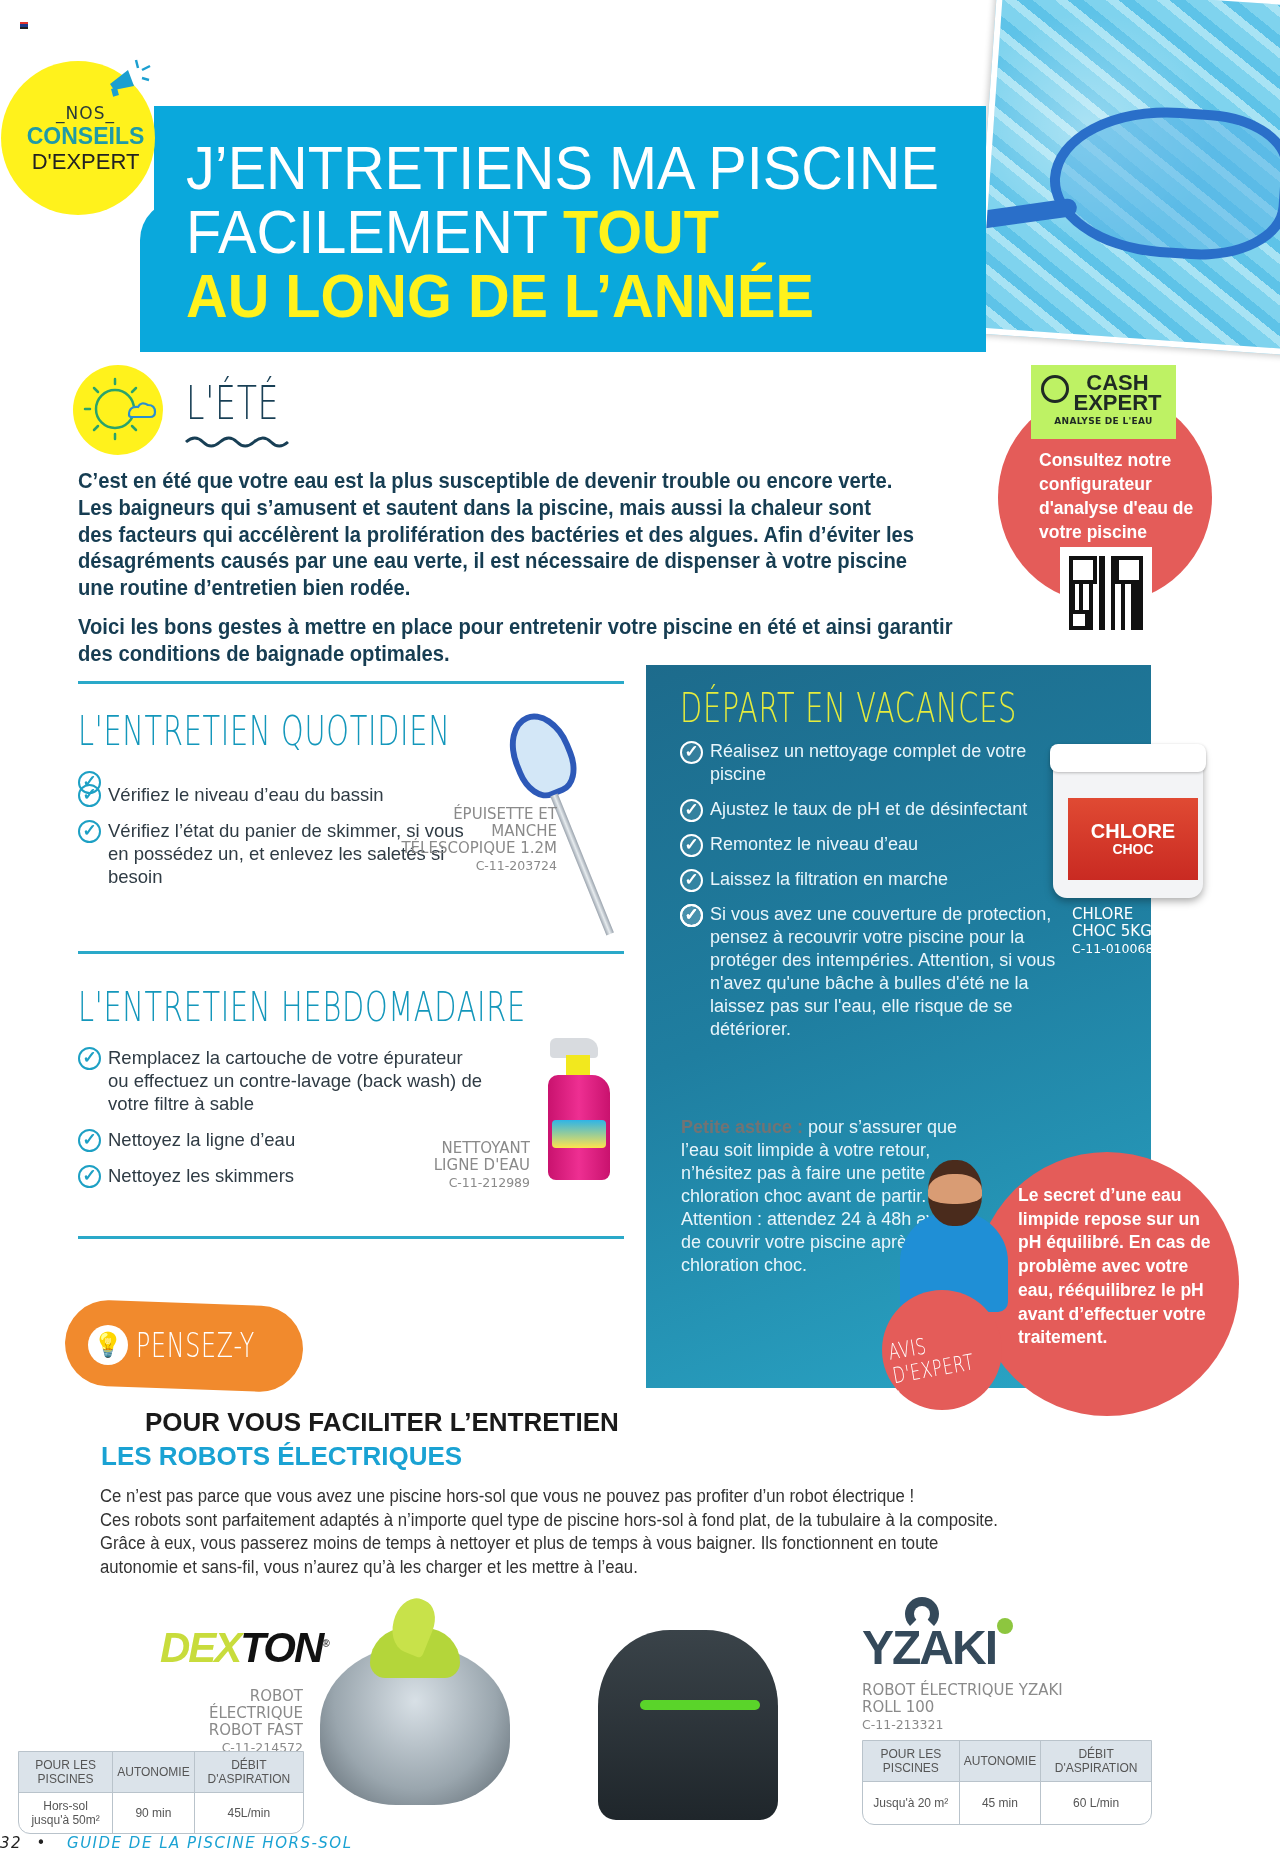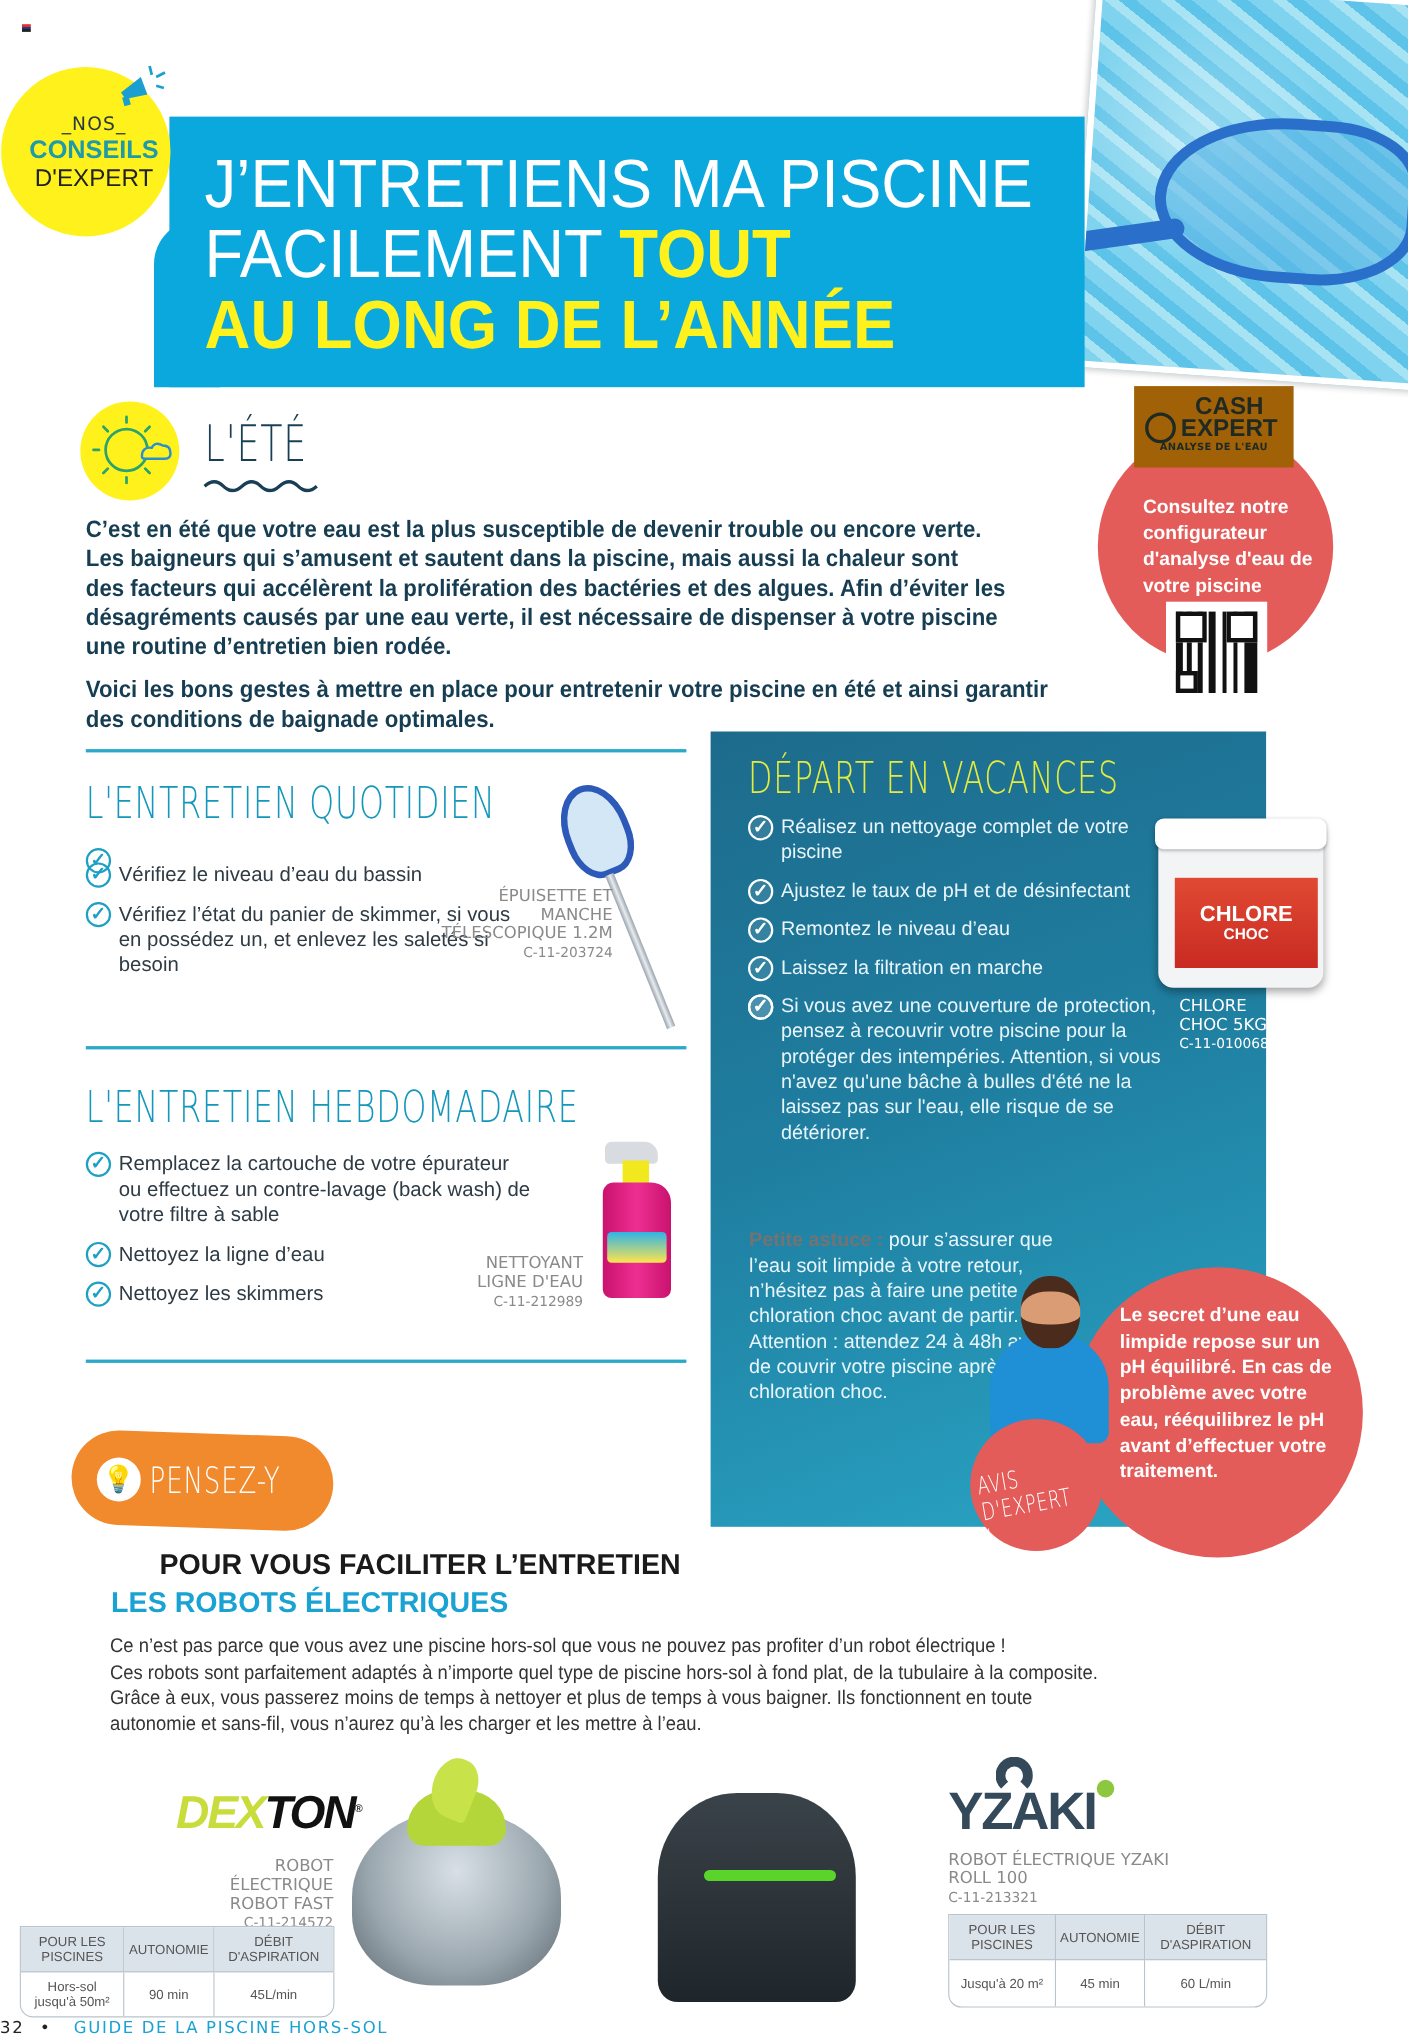--- a/index.html
+++ b/index.html
@@ -31,21 +31,21 @@
   .pool-handle { left: -40px; top: 220px; width: 130px; height: 18px; background: #2a6fc9; border-radius: 9px; transform: rotate(-12deg); }
 
   
   .sun { left: 73px; top: 365px; width: 90px; height: 90px; border-radius: 50%; background: #fff21c; }
   .ete-title { left: 186px; top: 376px; font-size: 46px; color: #183f55; }
   .ete-wave { left: 184px; top: 434px; width: 106px; height: 14px; }
   .intro { left: 78px; top: 468px; width: 940px; font-family: "Liberation Sans", sans-serif; font-weight: bold; font-size: 21.5px; line-height: 26.8px; color: #163d52; }
   .intro p { margin-bottom: 12px; transform: scaleX(0.94); transform-origin: left top; white-space: nowrap; }
 
   .cash-circle { left: 998px; top: 390px; width: 214px; height: 214px; border-radius: 50%; background: #e45c59; }
-  .cash-box { left: 1031px; top: 351px; width: 145px; height: 74px; background: #a16207; text-align: center; padding-top: 8px; }
+  .cash-box { left: 1031px; top: 365px; width: 145px; height: 74px; background: #bef264; text-align: center; padding-top: 8px; }
   .cash-box .t1 { font-family: "Liberation Sans", sans-serif; font-weight: bold; font-size: 22px; line-height: 20px; color: #1f2a24; padding-left: 28px; }
   .cash-box .t2 { font-size: 9px; font-weight: bold; color: #1f2a24; margin-top: 3px; letter-spacing: 0.3px; }
   .cash-logo { left: 1041px; top: 375px; width: 28px; height: 28px; border: 3px solid #1f2a24; border-radius: 50%; }
   .cash-text { left: 1039px; top: 448px; width: 160px; font-family: "Liberation Sans", sans-serif; font-weight: bold; color: #ffffff; font-size: 17.5px; line-height: 24px; }
   .qr-box { left: 1060px; top: 547px; width: 92px; height: 92px; background: #fff; padding: 9px; }
   .qr { width: 74px; height: 74px; background:
       linear-gradient(90deg, #111 0 6px, transparent 6px 10px, #111 10px 14px, transparent 14px 20px, #111 20px 24px, transparent 24px 30px, #111 30px 36px, transparent 36px 42px, #111 42px 46px, transparent 46px 52px, #111 52px 56px, transparent 56px 62px, #111 62px 74px),
       #fff; background-size: 74px 6px; position: relative; }
   .qr::before, .qr::after { content: ""; position: absolute; width: 20px; height: 20px; border: 4px solid #111; background: #fff; }
   .qr::before { left: 0; top: 0; }
@@ -120,21 +120,21 @@
   .robot2-ring { left: 640px; top: 1700px; width: 120px; height: 10px; background: #5ad42a; border-radius: 5px; }
 
   .spec { border: 1.5px solid #b9c3cb; border-radius: 0 0 12px 12px; border-collapse: separate; border-spacing: 0; font-family: "Liberation Sans", sans-serif; color: #555; font-size: 12px; text-align: center; overflow: hidden; background: #fff; }
   .spec th { background: #dbe3ea; font-weight: normal; padding: 6px 4px; border-right: 1.5px solid #b9c3cb; border-bottom: 1.5px solid #b9c3cb; transform: scaleX(1); }
   .spec td { padding: 6px 4px; border-right: 1.5px solid #b9c3cb; }
   .spec th:last-child, .spec td:last-child { border-right: none; }
   .spec1 { left: 18px; top: 1751px; width: 286px; }
   .spec2 { left: 862px; top: 1740px; width: 290px; }
   .spec2 td { padding: 14px 4px; }
 
-  .footer { left: 0; top: 1834px; font-family: "DejaVu Sans", sans-serif; font-size: 15px; color: #1aa2d3; letter-spacing: 1.5px; }
+  .footer { left: 0; top: 1834px; font-family: "DejaVu Sans", sans-serif; font-size: 15px; color: #1aa2d3; letter-spacing: 1.5px; font-style: italic; }
   .footer .num { color: #222; }
 </style>
 </head>
 <body>
 
 <div class="abs marker"></div>
 
 <div class="abs pool-photo">
   <div class="abs pool-net"></div>
   <div class="abs pool-handle"></div>

